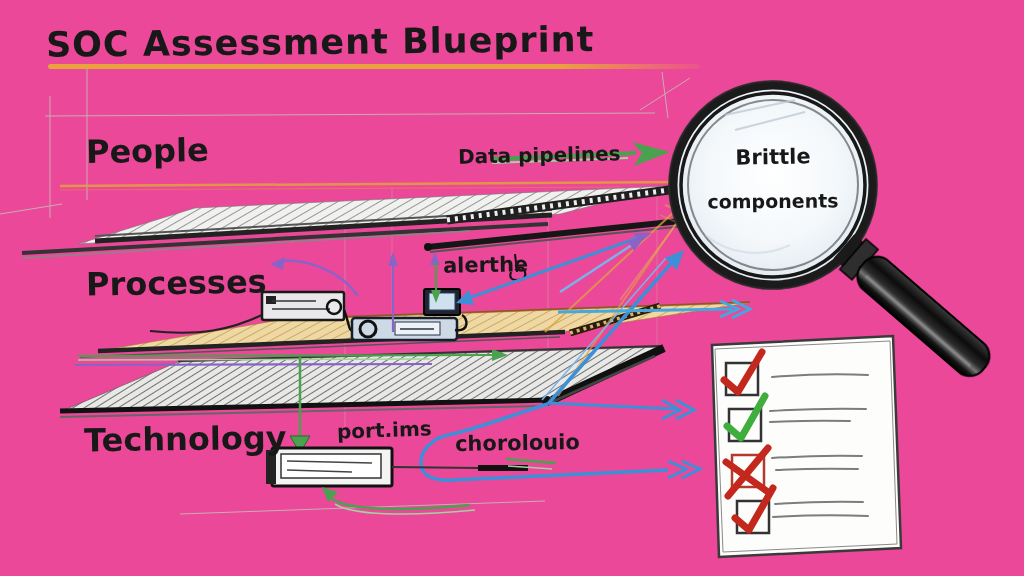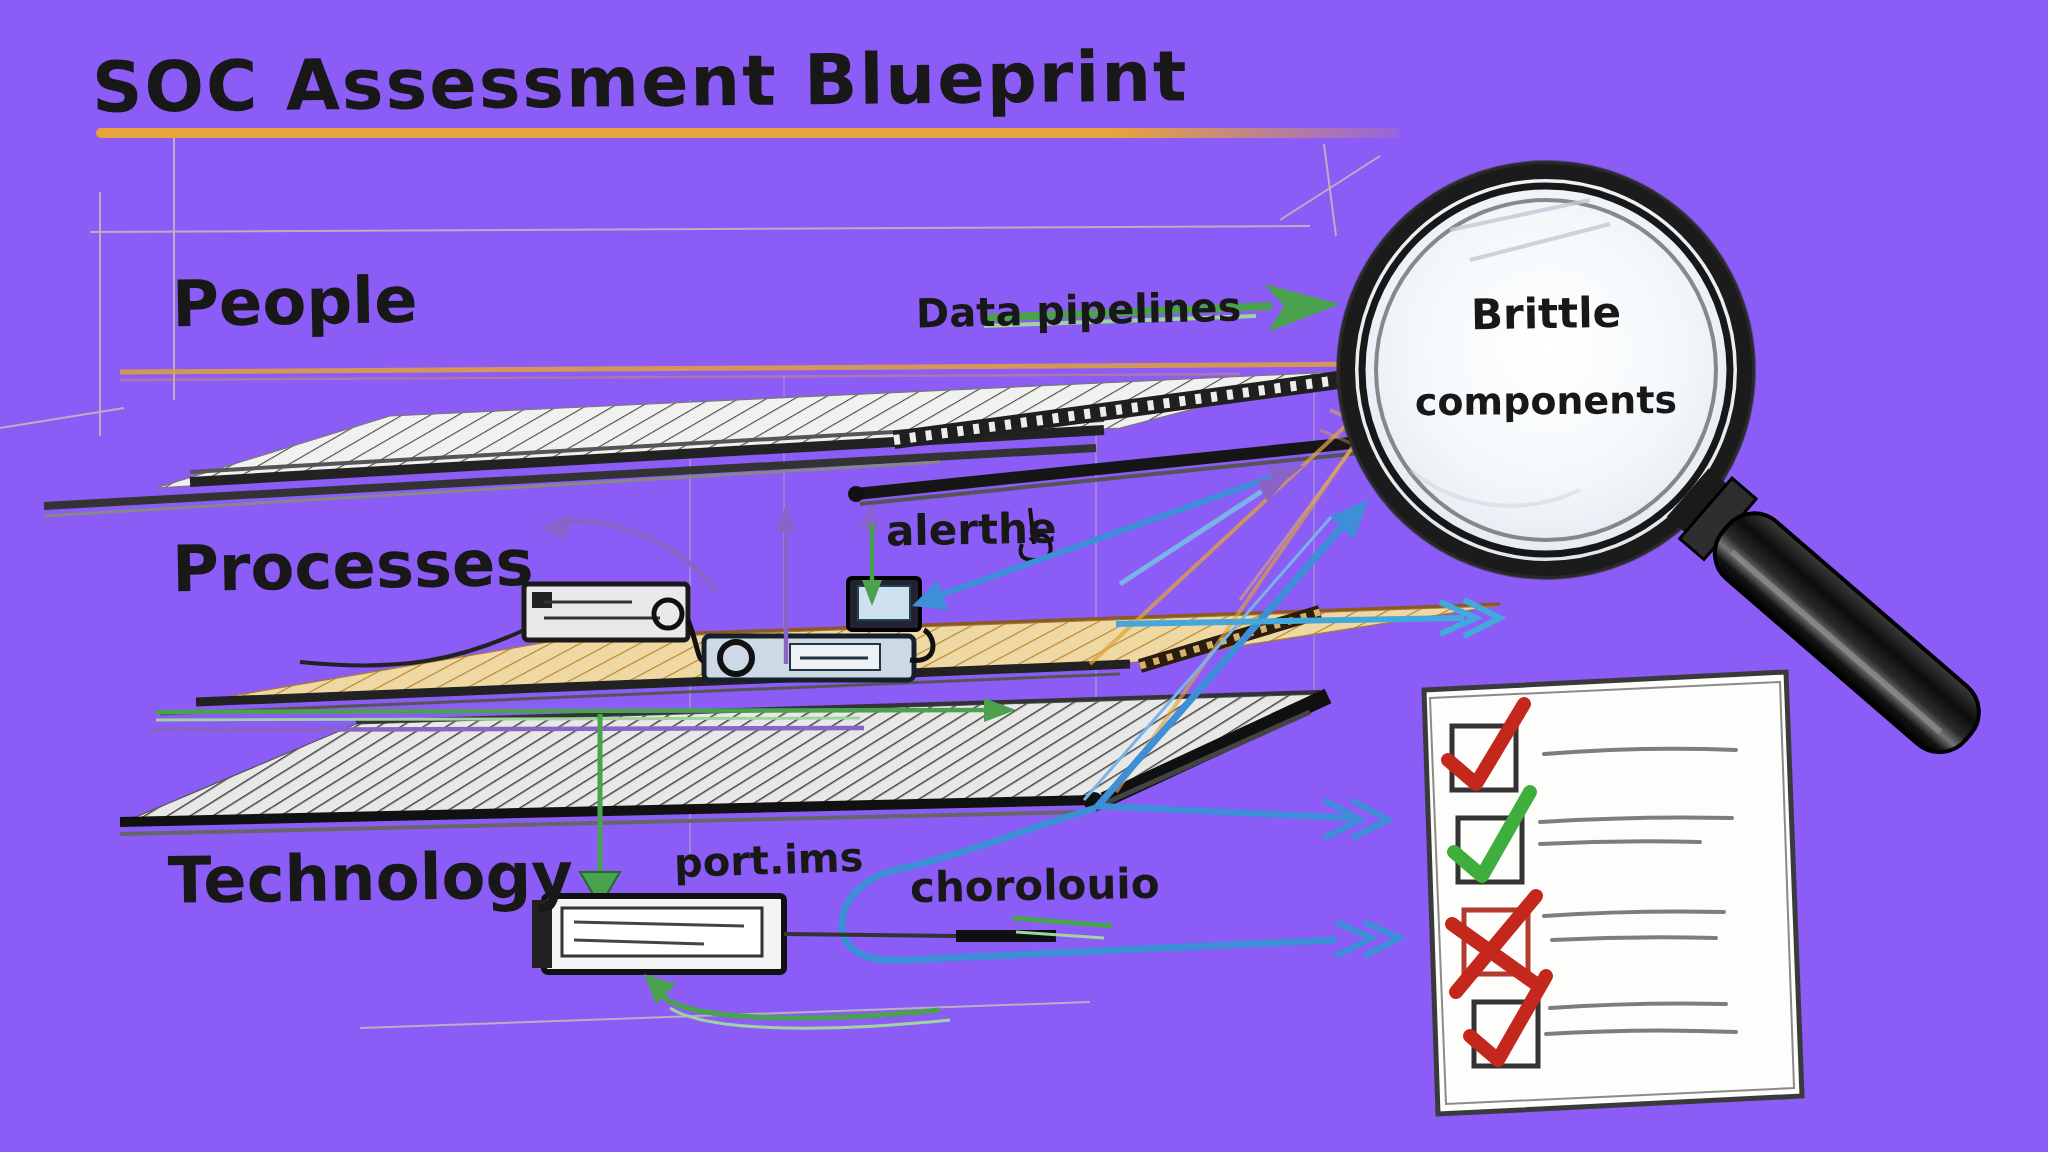--- a/index.html
+++ b/index.html
@@ -1,18 +1,18 @@
 <!DOCTYPE html>
 <html><head>
 <meta charset="utf-8">
 <style>
   html,body{margin:0;padding:0;background:#e9e9e9;}
   .stage{
     position:relative;width:1024px;height:576px;margin:0 auto;
-    background:#8b5cf6;overflow:hidden;
+    background:#ec4899;overflow:hidden;
     font-family:"DejaVu Sans","Liberation Sans",sans-serif;
   }
   .stage svg{position:absolute;left:0;top:0;}
   .lbl{position:absolute;color:#181818;font-weight:bold;white-space:nowrap;}
   .lbl-title{left:46px;top:22px;font-size:35px;letter-spacing:1px;transform:rotate(-.6deg);}
   .underline{position:absolute;left:48px;top:64px;width:652px;height:5px;border-radius:3px;
     background:linear-gradient(90deg,#E8A33D 0%,#E8A33D 78%,rgba(232,163,61,.12) 100%);}
   .lbl-people{left:86px;top:132px;font-size:32px;transform:rotate(-1deg);}
   .lbl-processes{left:86px;top:264px;font-size:32px;transform:rotate(-1deg);}
   .lbl-technology{left:84px;top:420px;font-size:32px;transform:rotate(-.8deg);}

